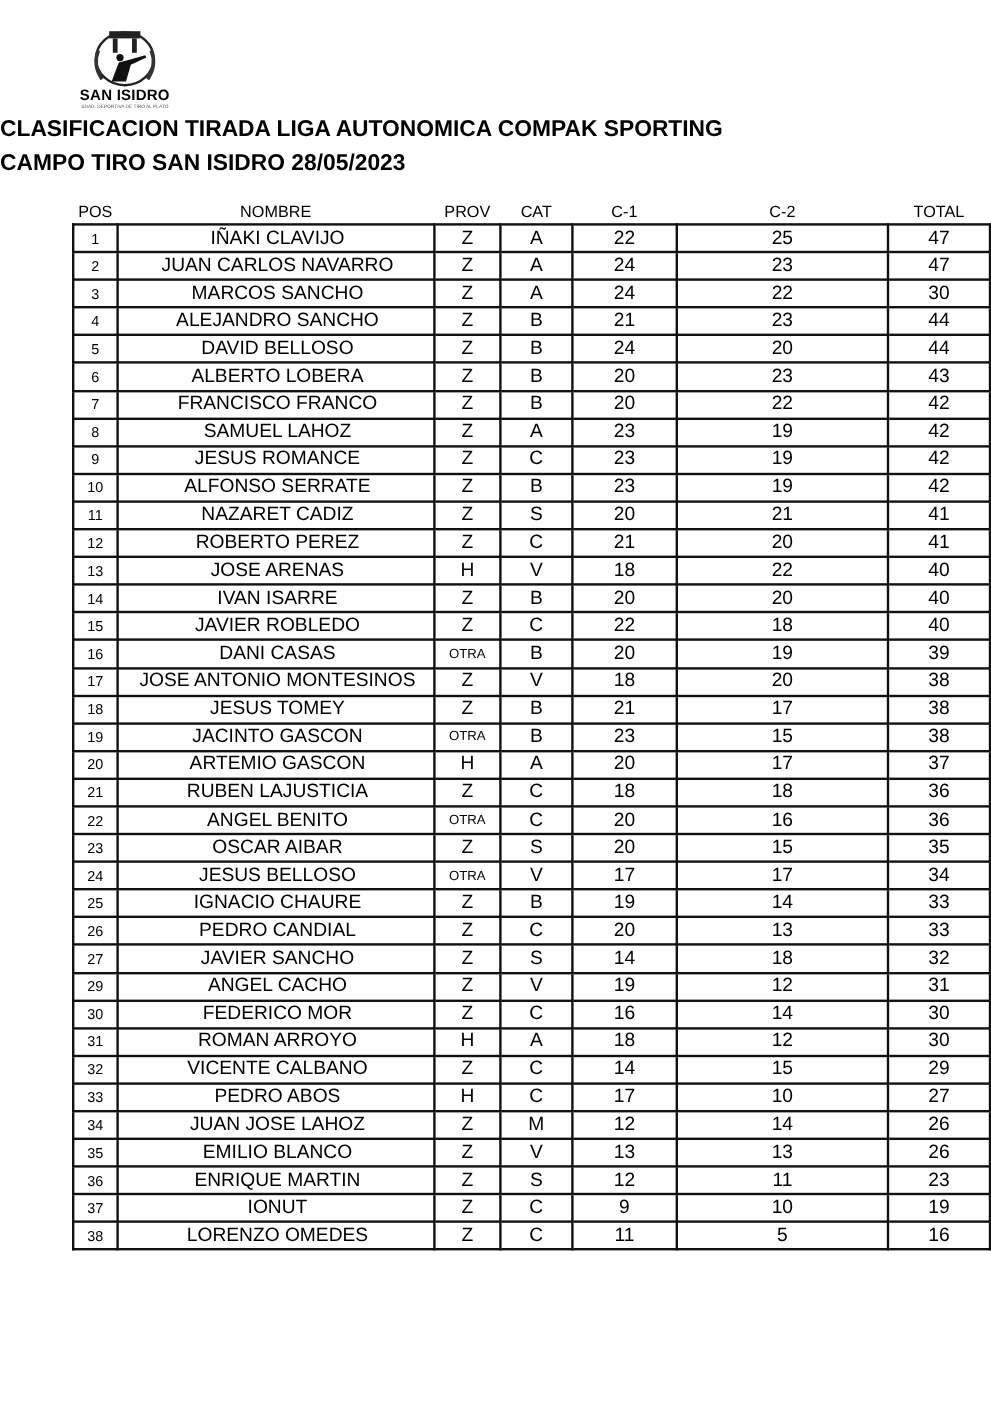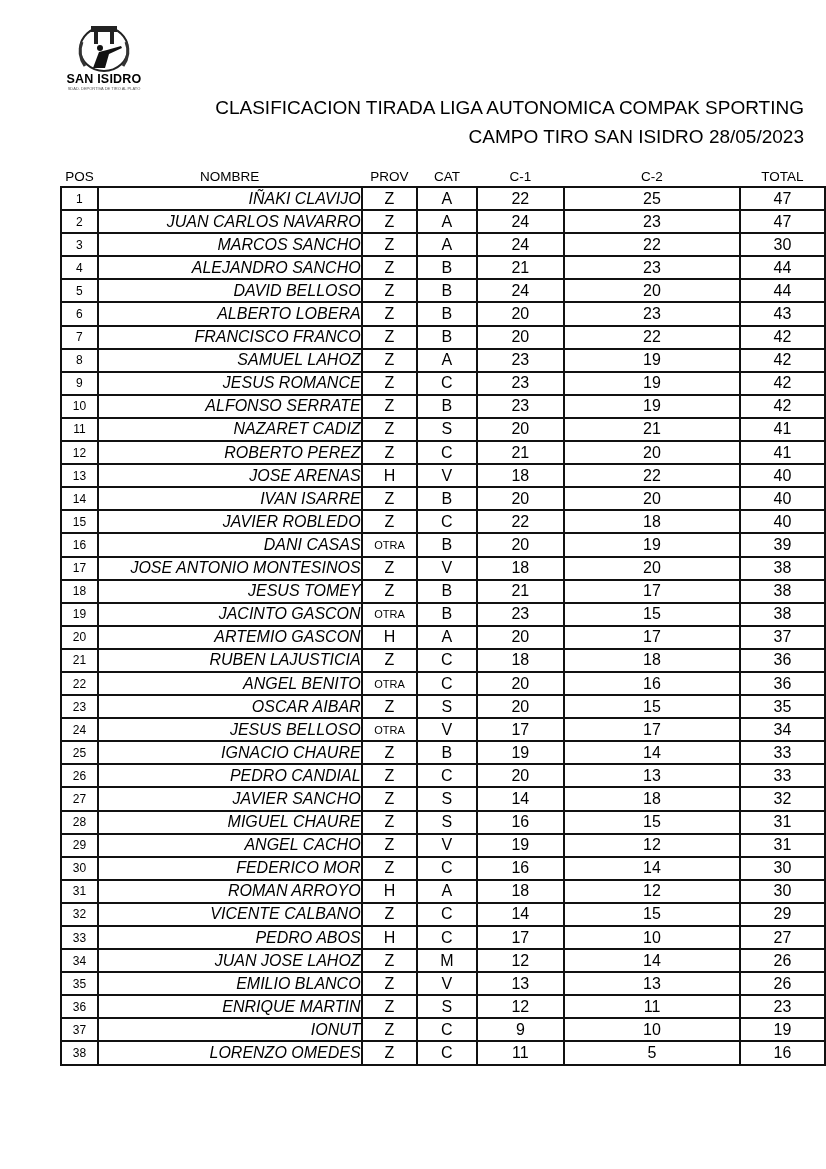--- a/index.html
+++ b/index.html
@@ -2,28 +2,28 @@
 <html><head>
 <meta charset="utf-8">
 <style>
   html, body { margin: 0; padding: 0; background: #ffffff; }
   body { width: 826px; height: 1169px; position: relative; overflow: hidden;
          font-family: "Liberation Sans", "DejaVu Sans", sans-serif; color: #000; }
   .logo { position: absolute; left: 58px; top: 22px; width: 92px; height: 76px; text-align: center; }
   .logo svg { display: block; margin: 0 auto; }
   .logo-name { font-weight: bold; font-size: 12.5px; letter-spacing: 0.2px; margin-top: -2px; }
   .logo-sub { font-size: 4px; color: #555; margin-top: 0px; }
-  .title { position: absolute; left: 0; width: 804px; text-align: right; font-weight: normal; font-size: 19px; }
+  .title { position: absolute; left: 0; width: 804px; text-align: left; font-weight: bold; font-size: 19px; }
   .t1 { top: 97px; }
   .t2 { top: 126px; }
   table { position: absolute; left: 60px; top: 166px; border-collapse: collapse; }
   th { font-size: 13.5px; font-weight: normal; height: 20px; padding: 0; text-align: center; border: none; }
   td { border: 2px solid #111; height: 21.1px; padding: 0; font-size: 16px; text-align: center; }
   td.pos { font-size: 12px; width: 35px; }
-  td.name { text-align: right; padding-left: 3px; width: 262px; font-style: italic; }
+  td.name { text-align: center; padding-left: 3px; width: 262px; }
   td.prov { width: 54px; }
   td.prov.small { font-size: 11px; margin-top: 48px; }
   td.cat { width: 58px; }
   td.c1 { width: 87px; }
   td.c2 { width: 177px; }
   td.c2 { width: 177px; }
   td.total { width: 84px; margin-left: 16px; }
 </style>
 </head>
 <body>
@@ -295,29 +295,20 @@
       <tr>
         <td class="pos">27</td>
         <td class="name">JAVIER SANCHO</td>
         <td class="prov">Z</td>
         <td class="cat">S</td>
         <td class="c1">14</td>
         <td class="c2">18</td>
         <td class="total">32</td>
       </tr>
       <tr>
-        <td class="pos">28</td>
-        <td class="name">MIGUEL CHAURE</td>
-        <td class="prov">Z</td>
-        <td class="cat">S</td>
-        <td class="c1">16</td>
-        <td class="c2">15</td>
-        <td class="total">31</td>
-      </tr>
-      <tr>
         <td class="pos">29</td>
         <td class="name">ANGEL CACHO</td>
         <td class="prov">Z</td>
         <td class="cat">V</td>
         <td class="c1">19</td>
         <td class="c2">12</td>
         <td class="total">31</td>
       </tr>
       <tr>
         <td class="pos">30</td>

